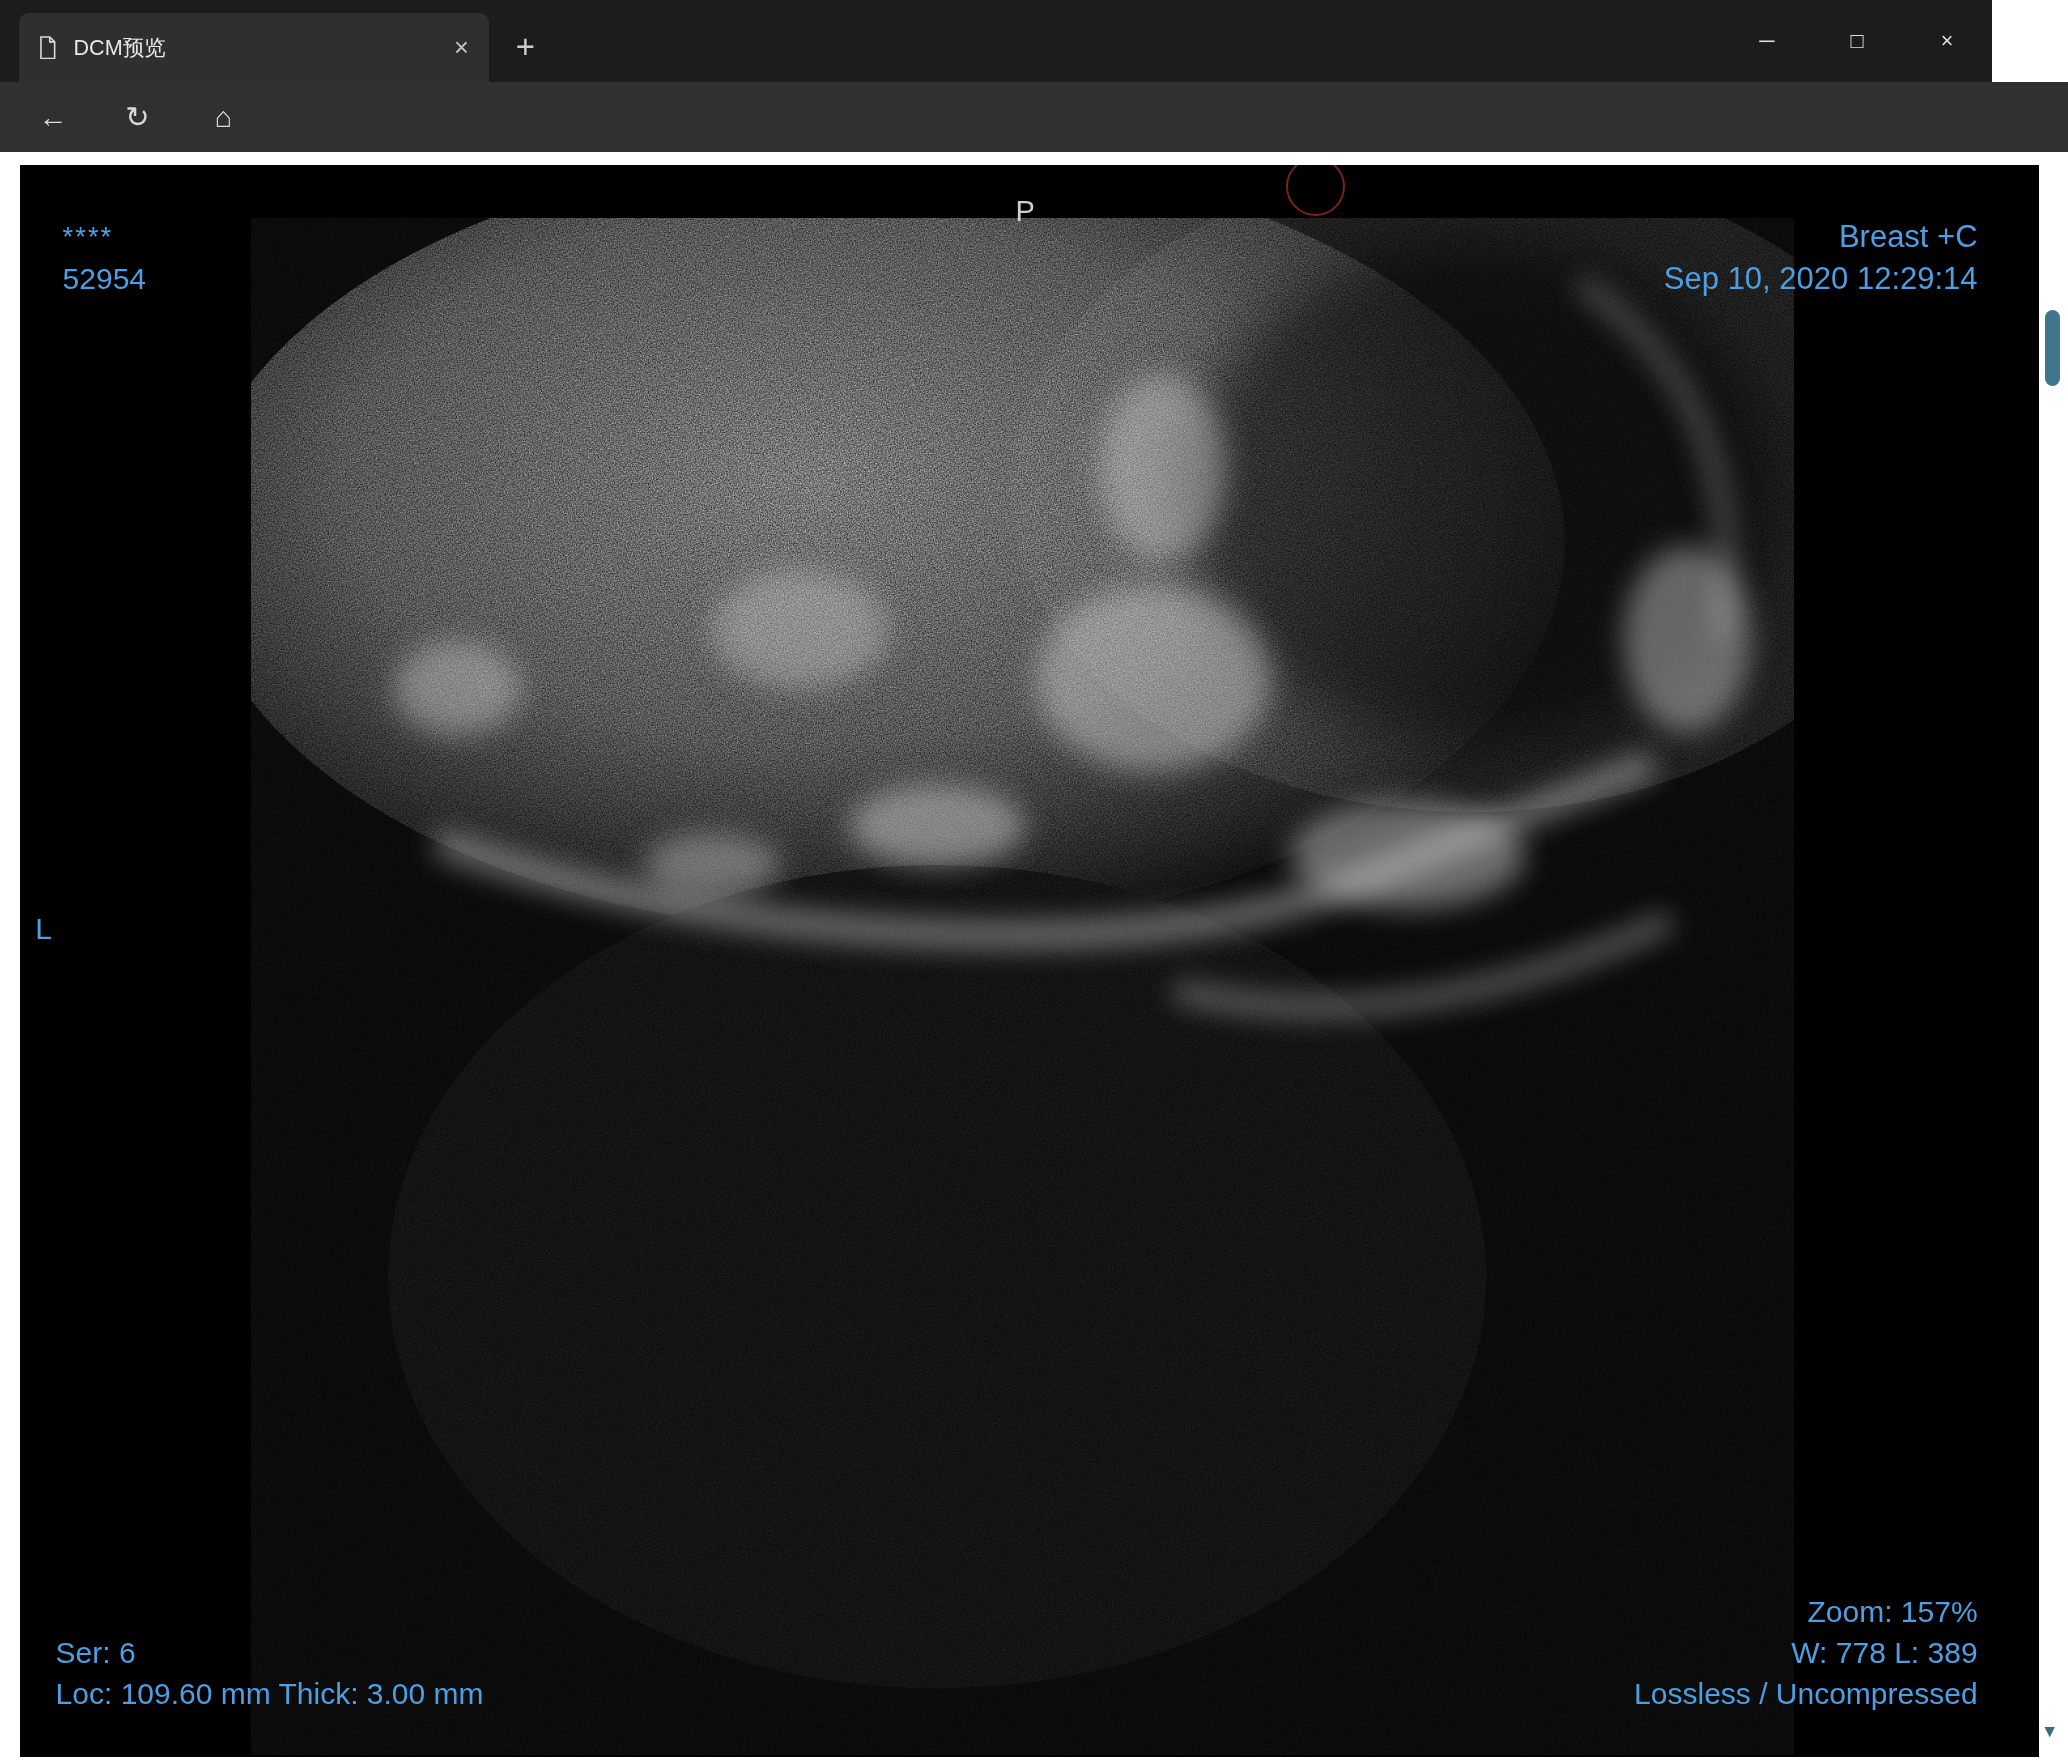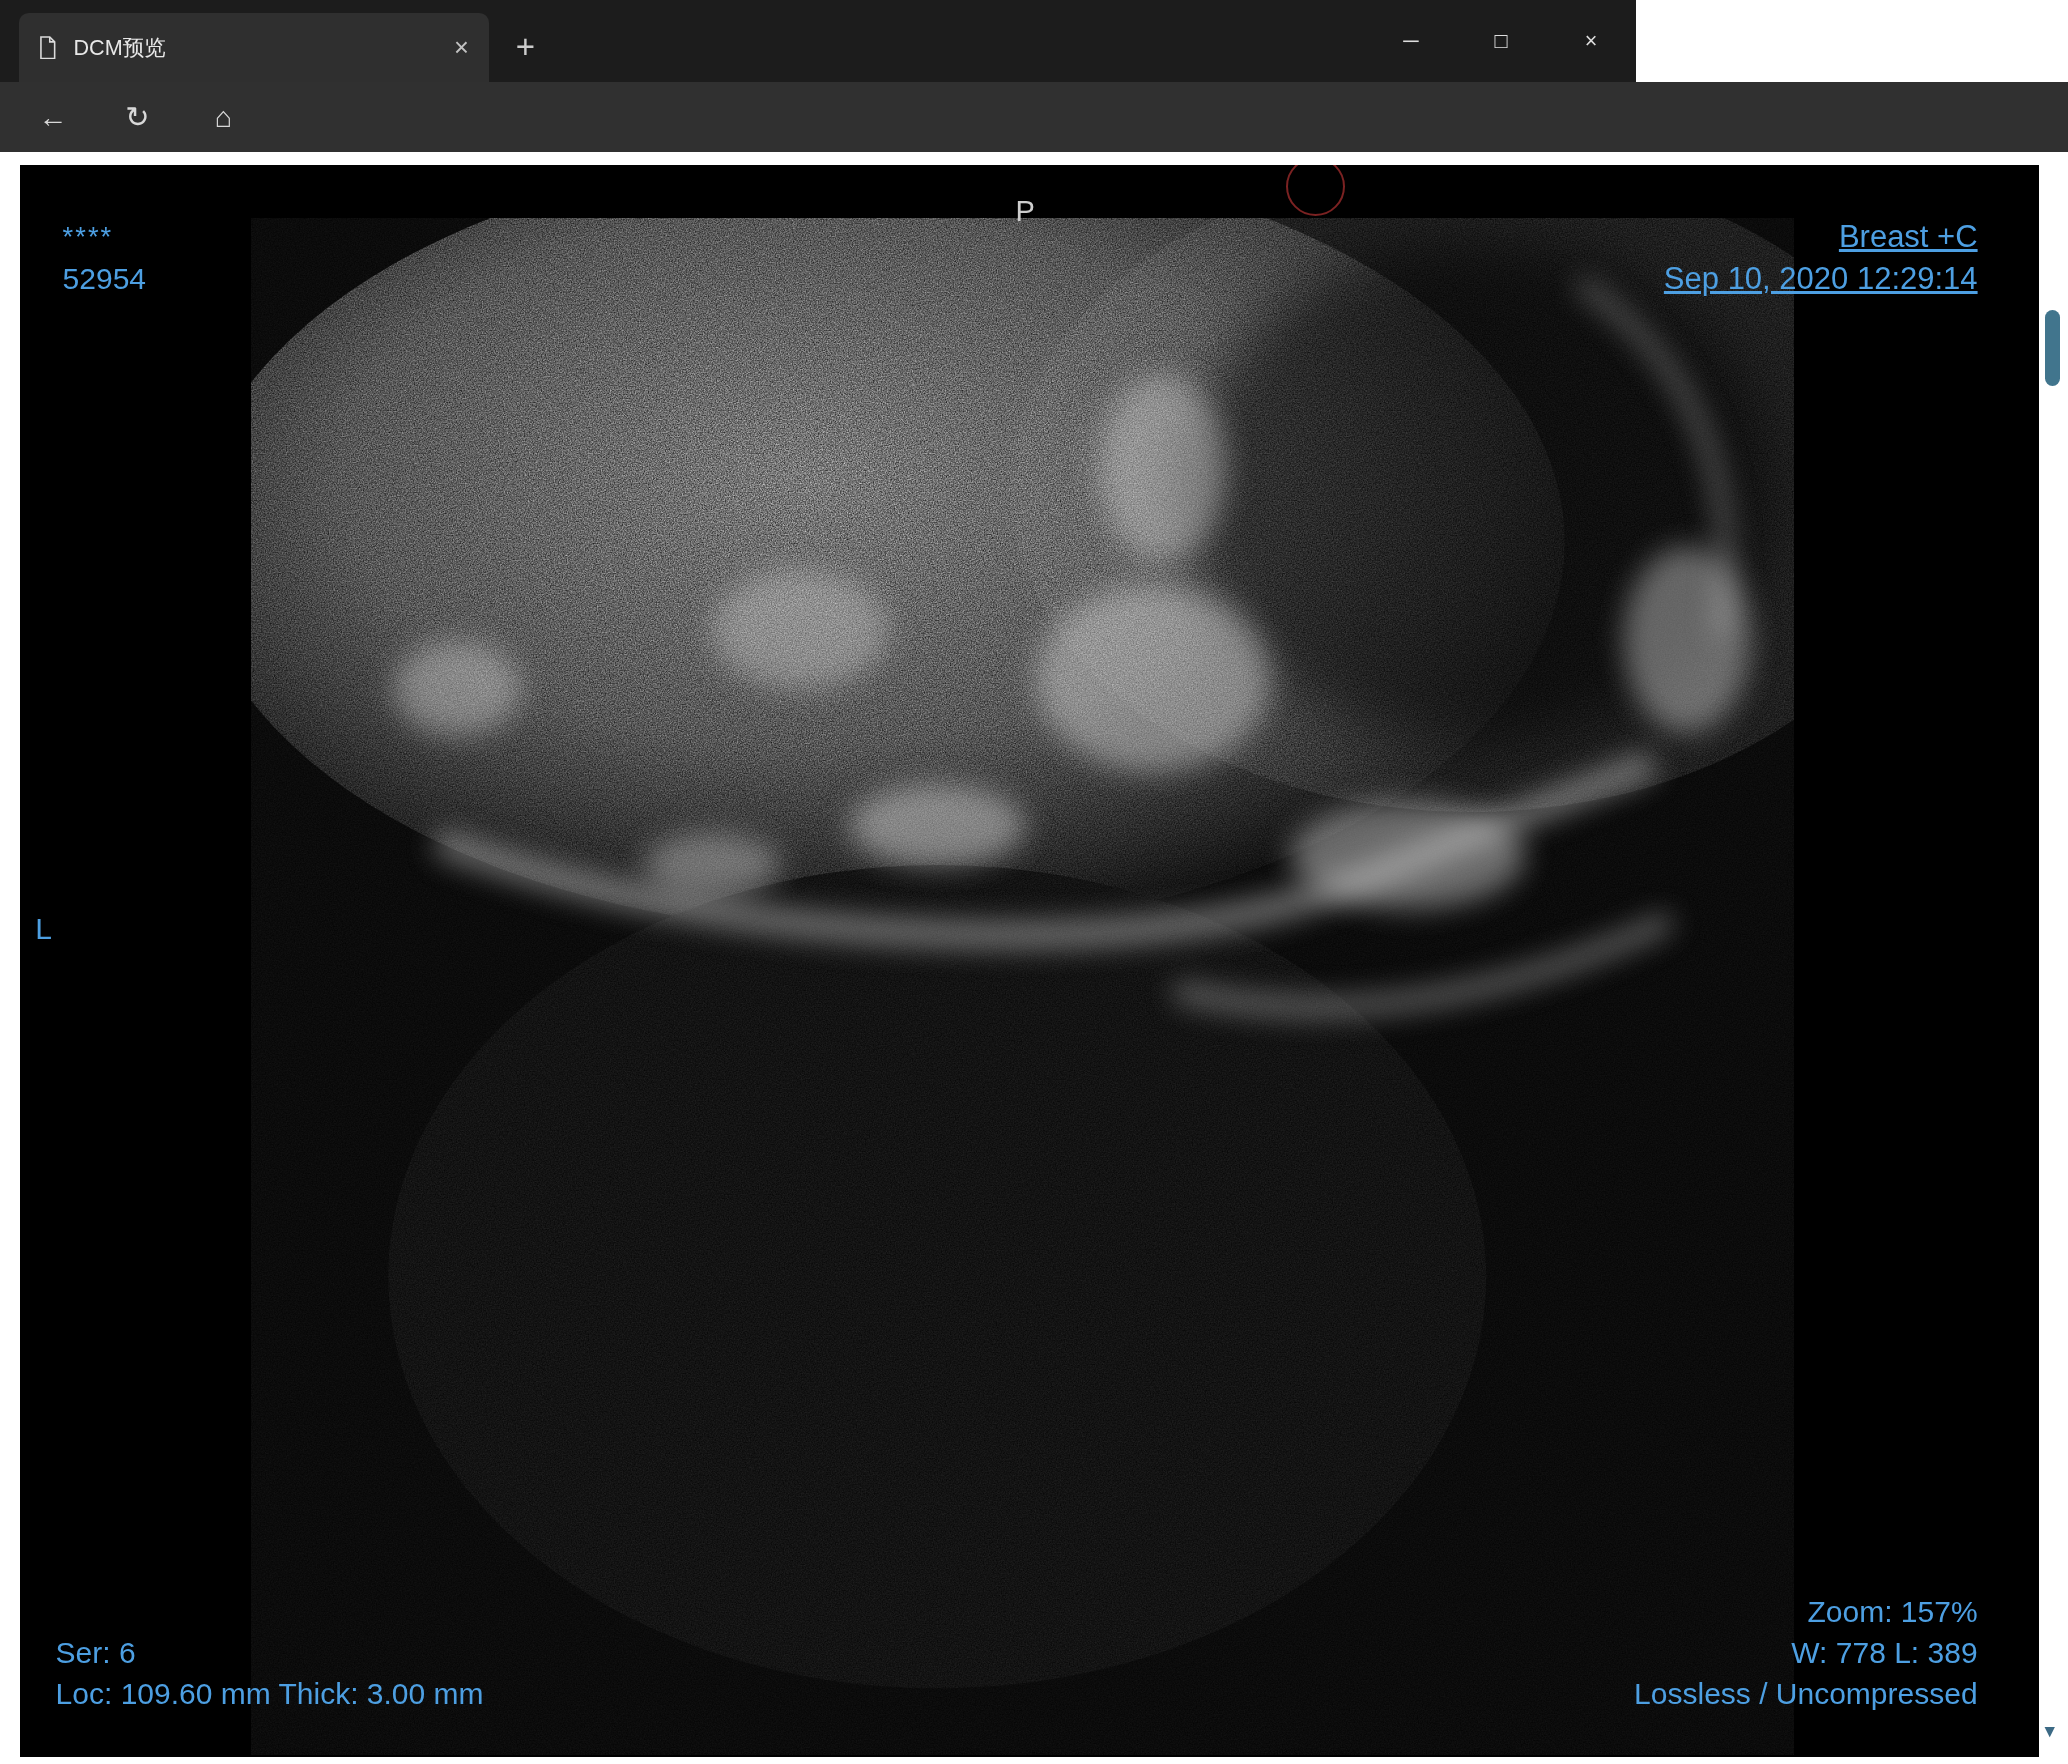--- a/index.html
+++ b/index.html
@@ -2,21 +2,21 @@
 <html><head>
 <meta charset="utf-8">
 <style>
   html,body{margin:0;padding:0;}
   body{
     width:2068px;height:1764px;position:relative;overflow:hidden;
     background:#ffffff;font-family:"Liberation Sans",sans-serif;
     -webkit-font-smoothing:antialiased;
   }
   
-  .titlebar{position:absolute;left:0;top:0;width:1636px;height:82px;background:#1c1c1c;}
+  .titlebar{position:absolute;left:0;top:0;width:1992px;height:82px;background:#1c1c1c;}
   .tab{
     position:absolute;left:18.6px;top:12.7px;width:470px;height:70px;background:#2f2f2f;
     border-radius:9.8px 9.8px 0 0;display:flex;align-items:center;gap:15.7px;
     padding:0 19.6px;box-sizing:border-box;
   }
   .tab-title{color:#e8e8e8;font-size:21.6px;flex:1;white-space:nowrap;overflow:hidden;}
   .tab-close{color:#c2c2c2;font-size:25.5px;line-height:1;cursor:default;}
   .new-tab{
     position:absolute;left:502px;top:23.5px;width:47px;height:47px;color:#cccccc;
     font-size:33px;display:flex;align-items:center;justify-content:center;border-radius:7.8px;
@@ -45,21 +45,21 @@
     background:radial-gradient(circle at 35% 30%,#caa16b 0%,#8a6a4a 40%,#3d3f6e 75%,#23243d 100%);
   }
   .more-btn{color:#d2d2d2;font-size:29px;}
   
   .content{position:absolute;left:0;top:152px;width:2068px;height:1612px;background:#ffffff;}
   .viewer{position:absolute;left:19.6px;top:12.7px;width:2019px;height:1592px;background:#000;overflow:hidden;}
   .mri{position:absolute;left:231px;top:53px;width:1543px;height:1537px;display:block;}
   .ov{position:absolute;color:#4d9fe2;font-size:30px;line-height:42px;}
   .ov-top-left{left:43px;top:51px;}
   .ov-top-left .stars{letter-spacing:2px;font-size:27.4px;}
-  .ov-top-right{right:61px;top:51px;text-align:right;font-size:31px;text-decoration:underline;}
+  .ov-top-right{right:61px;top:51px;text-align:right;font-size:31px;}
   .ov-p{left:996px;top:25.5px;color:#cdcdcd;font-size:29px;}
   .ov-l{left:15.7px;top:743px;}
   .ov-bottom-left{left:28px;bottom:43px;line-height:41px;margin-left:8px;}
   .ov-bottom-right{right:61px;bottom:43px;text-align:right;line-height:41px;margin-top:21px;}
   .annotation-circle{
     position:absolute;left:1266px;top:-7.8px;width:55px;height:55px;border-radius:50%;
     border:2.9px solid #7b2222;background:transparent;
   }
   
   .scroll-thumb{position:absolute;left:2045px;top:310px;width:14.7px;height:76px;background:#41758d;border-radius:7.8px;}

